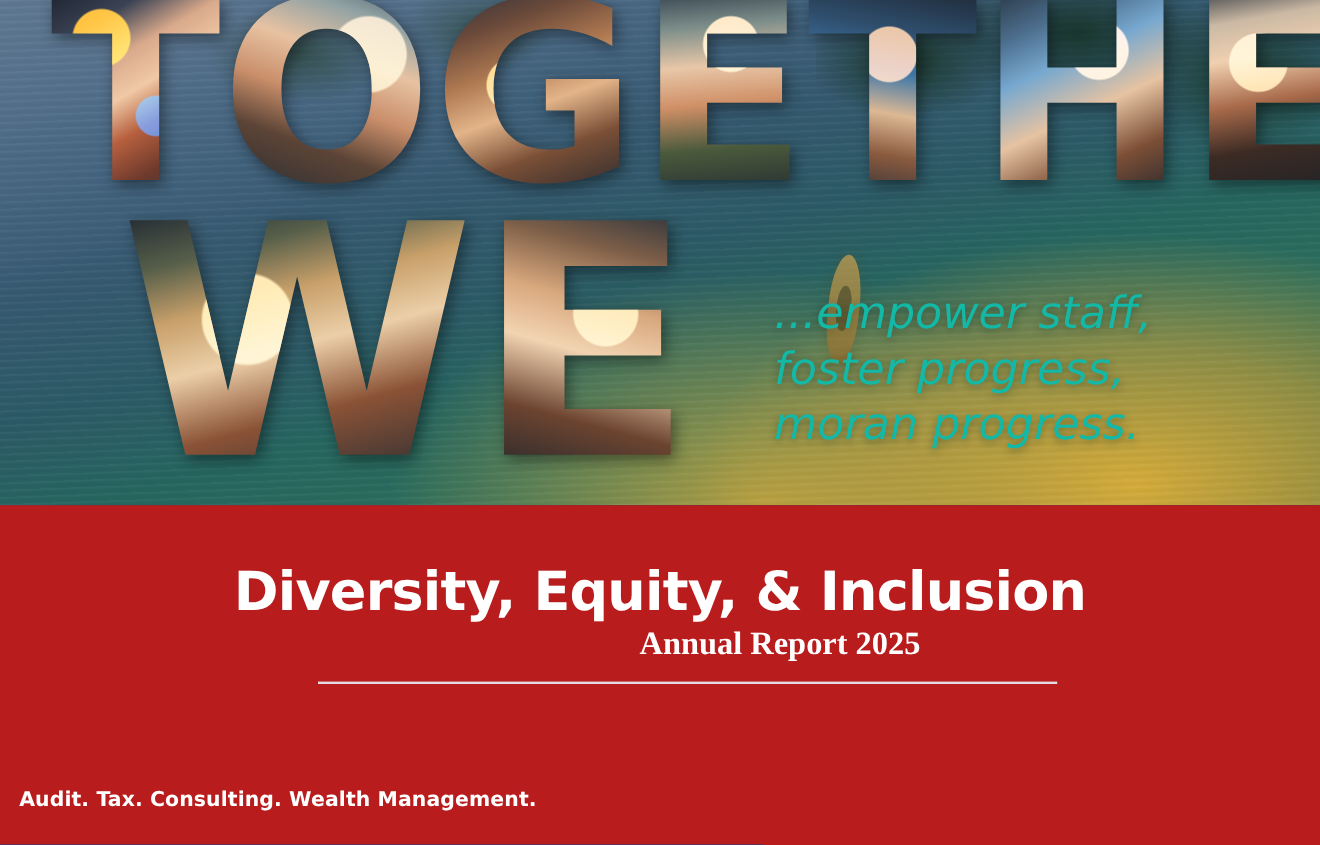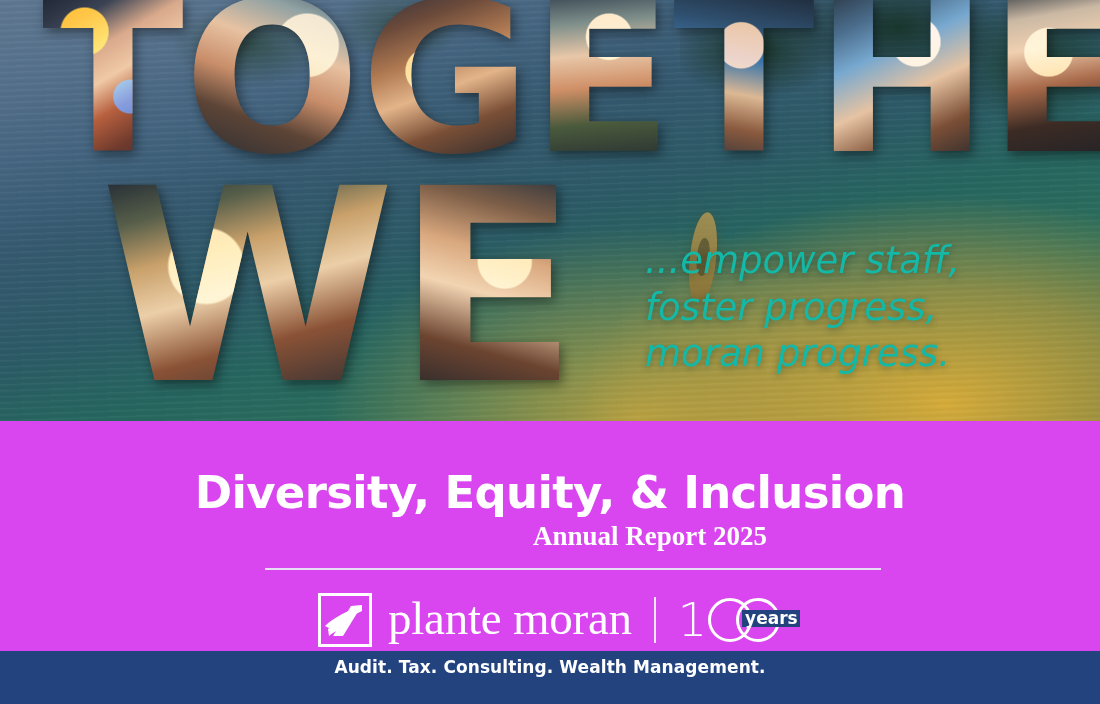--- a/index.html
+++ b/index.html
@@ -184,22 +184,22 @@
     text-align: left;
     text-shadow: 0 2px 7px rgba(20,40,30,.45);
   }
   .tagline .tl { display: block; white-space: nowrap; }
 
   
   .panel {
     position: absolute;
     left: 0; top: 421px;
     width: 1100px;
-    height: 230px;
-    background: #d946ef;
+    height: 283px;
+    background: #b91c1c;
   }
 
   .panel-inner {
     position: relative;
     width: 100%;
     height: 100%;
     text-align: center;
     color: #ffffff;
   }
 
@@ -315,21 +315,22 @@
 
   .pm-tagline {
     position: absolute;
     left: 0; right: 0;
     top: 236px;
     font-family: "DejaVu Sans", sans-serif;
     font-weight: 600;
     font-size: 17px;
     letter-spacing: 0.005em;
     color: #ffffff;
-    text-align: center;
+    text-align: left;
+    padding-left: 16px;
   }
 </style>
 </head>
 <body>
 
 <div id="cover">
 
   <div class="hero">
     <div class="hero-bg"></div>
     <div class="hero-ripples"></div>
@@ -379,43 +380,19 @@
   </div>
 
   <div class="panel">
     <div class="panel-inner">
 
       <div class="report-title">Diversity, Equity, &amp; Inclusion</div>
       <div class="report-subtitle">Annual Report 2025</div>
 
       <div class="divider"></div>
 
-      <div class="logo-lockup">
-
-        <span class="pm-mark">
-          <svg width="48" height="48" viewBox="0 0 48 48" aria-hidden="true">
-            <path d="M4 30 C12 22, 26 15, 41 9 L41 15 C30 20, 19 27, 12 34 Z" fill="#ffffff"></path>
-            <path d="M30 10 L41 9 L22 40 L12 40 Z" fill="#ffffff"></path>
-            <path d="M7 33 C12 29, 18 26, 24 24 L20 33 C15 35, 11 37, 8 40 Z" fill="#ffffff"></path>
-          </svg>
-        </span>
-
-        <span class="pm-wordmark">plante moran</span>
-
-        <span class="pm-sep"></span>
-
-        <span class="pm-anniv">
-          <span class="anniv-1">1</span>
-          <span class="anniv-rings">
-            <span class="ring r1"></span>
-            <span class="ring r2"></span>
-            <span class="anniv-years">years</span>
-          </span>
-        </span>
-
-      </div>
 
       <div class="pm-tagline">Audit. Tax. Consulting. Wealth Management.</div>
 
     </div>
   </div>
 
 </div>
 
 </body></html>

